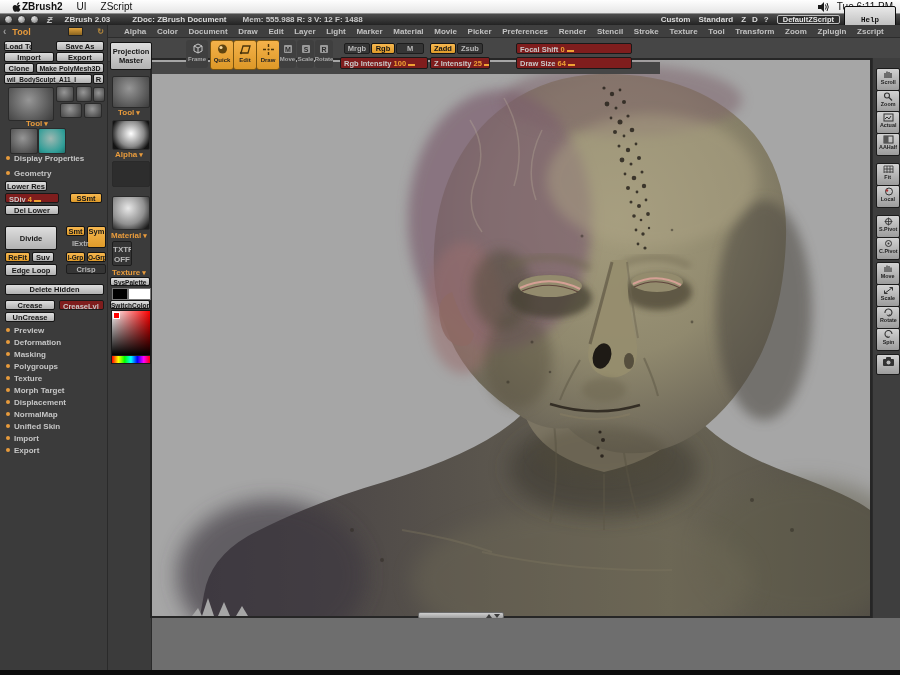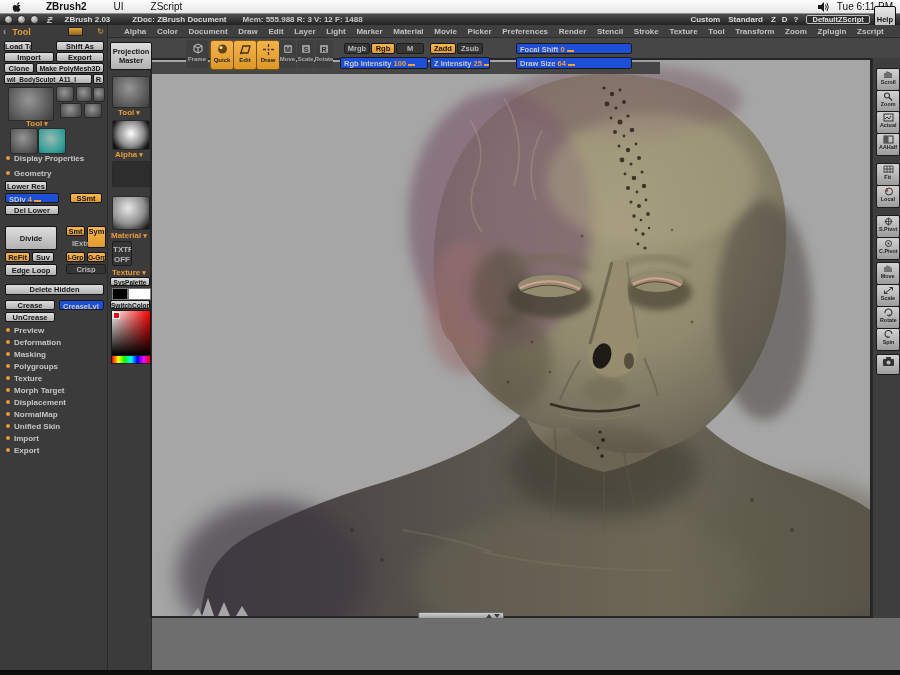--- a/index.html
+++ b/index.html
@@ -2,30 +2,30 @@
 <html><head>
 <meta charset="utf-8">
 <style>
   html,body{margin:0;padding:0;background:#6e6e6e;}
   #app{position:relative;width:900px;height:675px;overflow:hidden;background:#6e6e6e;
        font-family:"Liberation Sans",sans-serif;-webkit-font-smoothing:antialiased;}
   .abs{position:absolute;box-sizing:border-box;}
   
   .macbar{left:0;top:0;width:900px;height:14px;background:linear-gradient(#fefefe,#e6e6e6);
           border-bottom:1px solid #8f8f8f;display:flex;align-items:center;font-size:10px;color:#111;}
-  .macapp{font-weight:bold;margin-left:24px;}
-  .macmenu{margin-left:27px;}
+  .macapp{font-weight:bold;margin-left:0;}
+  .macmenu{margin-left:14px;}
   .macright{margin-left:auto;margin-right:7px;display:flex;align-items:center;gap:7px;}
   
   .titlebar{left:0;top:14px;width:900px;height:11px;background:linear-gradient(#4d4d4d,#232323);
             display:flex;align-items:center;font-size:8px;font-weight:bold;color:#dcdcdc;}
   .tlc{width:7px;height:7px;border-radius:50%;margin-left:4px;border:1px solid #2c2c2c;
        background:radial-gradient(circle at 35% 30%,#e2e2e2,#777);}
   .tb-light{background:linear-gradient(#e8e8e8,#b2b2b2);color:#111;border:1px solid #0c0c0c;
-            border-radius:2px;font-size:7.5px;font-weight:bold;height:27px;line-height:8px;padding:0 2px;}
+            border-radius:2px;font-size:7.5px;font-weight:bold;height:27px;line-height:8px;padding:0 16px;font-family:Liberation Mono, monospace;}
   .tb-dark{background:#2e2e2e;color:#e6e6e6;border:1px solid #bdbdbd;border-radius:2px;
            font-size:7.5px;font-weight:bold;height:9px;line-height:8px;padding:0 5px;}
   
   .menurow{left:108px;top:25px;width:792px;height:13px;background:#3f3f3f;border-bottom:1px solid #2c2c2c;
            display:flex;align-items:center;justify-content:space-between;padding:0 16px;
            font-size:8px;font-weight:bold;color:#c2c2c2;}
   .menurow span{cursor:default;}
   
   .sidebar{left:0;top:25px;width:108px;height:645px;background:#3b3b3b;border-right:1px solid #2a2a2a;}
   .sidehead{left:0;top:25px;width:108px;height:13px;display:flex;align-items:center;
@@ -33,21 +33,21 @@
   .tray{left:108px;top:38px;width:44px;height:632px;background:#3b3b3b;border-right:1px solid #2a2a2a;}
   .toolbar{left:108px;top:38px;width:792px;height:24px;background:#464646;border-bottom:1px solid #333;}
   .toolbar2{left:152px;top:62px;width:508px;height:12px;background:#464646;}
   .blackstrip{left:0;top:670px;width:900px;height:5px;background:#0c0c0c;}
   
   .zb{position:absolute;box-sizing:border-box;background:linear-gradient(#dedede,#b2b2b2);
       border:1px solid #141414;border-radius:2px;color:#161616;font-size:7.5px;font-weight:bold;
       text-align:center;line-height:8px;overflow:hidden;white-space:nowrap;padding-top:1px;}
   .zb.or{background:linear-gradient(#f6b74f,#df9b2a);}
   .zb.dk{background:#353535;color:#b8b8b8;border-color:#1d1d1d;}
-  .zsl{position:absolute;box-sizing:border-box;background:#1d4ed8;border:1px solid #191919;border-radius:2px;
+  .zsl{position:absolute;box-sizing:border-box;background:#7f1d1d;border:1px solid #191919;border-radius:2px;
        color:#c9c9c9;font-size:7.5px;font-weight:bold;text-align:left;padding:1px 8px 0 3px;white-space:nowrap;overflow:hidden;}
   .zsl .val{color:#f0a233;}
   .zsl .val::after{content:"";display:inline-block;width:7px;height:2px;background:#f0a233;margin-left:2px;}
   .sect{position:absolute;font-size:8px;font-weight:bold;color:#c6c6c6;white-space:nowrap;}
   .sect::before{content:"";display:inline-block;width:4px;height:4px;border-radius:50%;
                 background:#e89b3c;margin-right:4px;vertical-align:1px;}
   .ddl{position:absolute;font-size:8px;font-weight:bold;color:#e89b3c;white-space:nowrap;}
   .ddl::after{content:"▾";margin-left:2px;font-size:7px;}
   .thumb{position:absolute;border:1px solid #2a2a2a;border-radius:2px;
          background:radial-gradient(circle at 45% 38%,#969696,#5a5a5a 65%,#3c3c3c);}
@@ -356,21 +356,21 @@
     <span>Rgb Intensity</span>&nbsp;<span class="val">100</span>
   </div>
   <div class="zsl" style="left:430px;top:57px;width:60px;height:12px;">
     <span>Z Intensity</span>&nbsp;<span class="val">25</span>
   </div>
   <div class="zsl" style="left:516px;top:57px;width:116px;height:12px;">
     <span>Draw Size</span>&nbsp;<span class="val">64</span>
   </div>
 
   <div class="zb" style="left:4px;top:41px;width:28px;height:10px;">Load Tool</div>
-  <div class="zb" style="left:56px;top:41px;width:48px;height:10px;">Shift As</div>
+  <div class="zb" style="left:56px;top:41px;width:48px;height:10px;">Save As</div>
   <div class="zb" style="left:4px;top:52px;width:50px;height:10px;">Import</div>
   <div class="zb" style="left:56px;top:52px;width:48px;height:10px;">Export</div>
   <div class="zb" style="left:4px;top:63px;width:30px;height:10px;">Clone</div>
   <div class="zb" style="left:36px;top:63px;width:68px;height:10px;font-size:7px;">Make PolyMesh3D</div>
   <div class="zb" style="left:4px;top:74px;width:88px;height:10px;font-size:6.5px;text-align:left;padding-left:2px;">wil_BodySculpt_A11_I</div>
   <div class="zb" style="left:93px;top:74px;width:11px;height:10px;">R</div>
 
   <div class="thumb" style="left:8px;top:87px;width:44px;height:32px;"></div>
   <div class="thumb" style="left:56px;top:86px;width:16px;height:14px;"></div>
   <div class="thumb" style="left:76px;top:86px;width:14px;height:14px;"></div>

